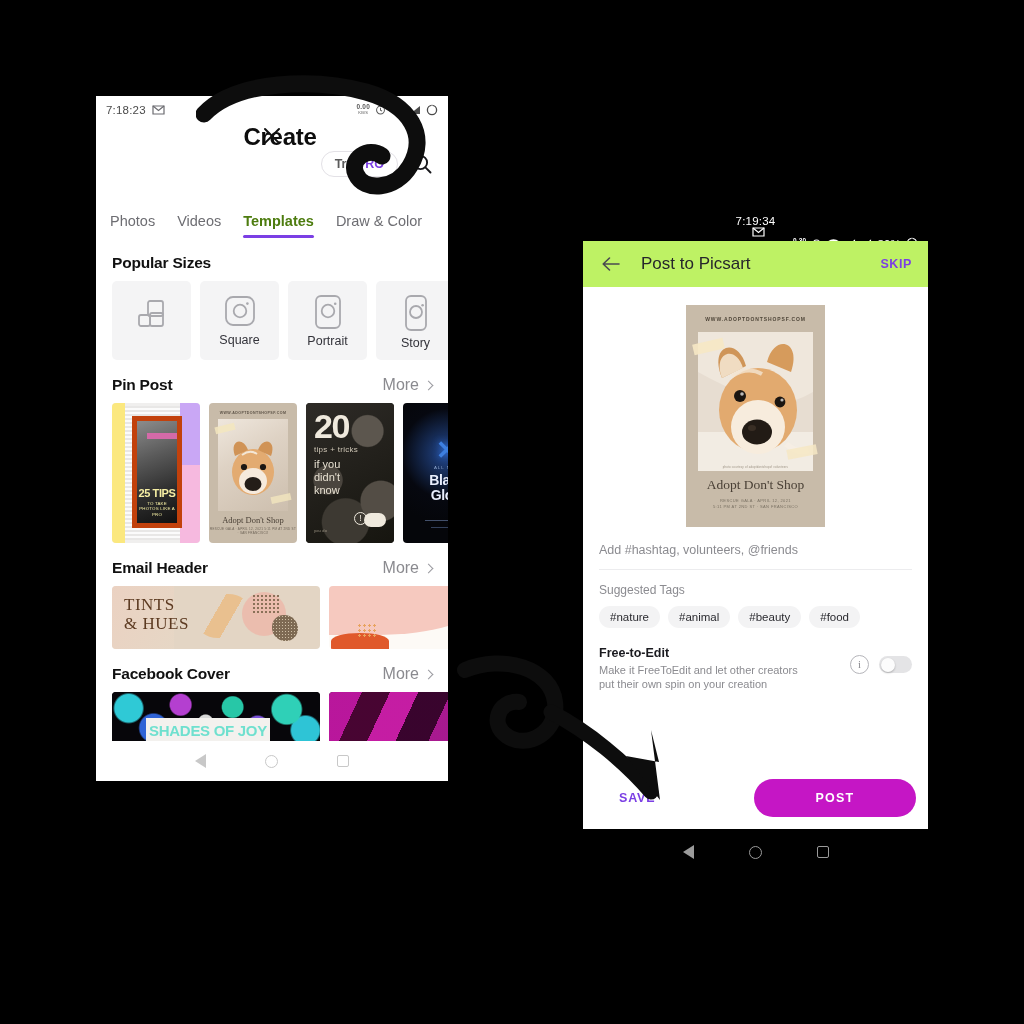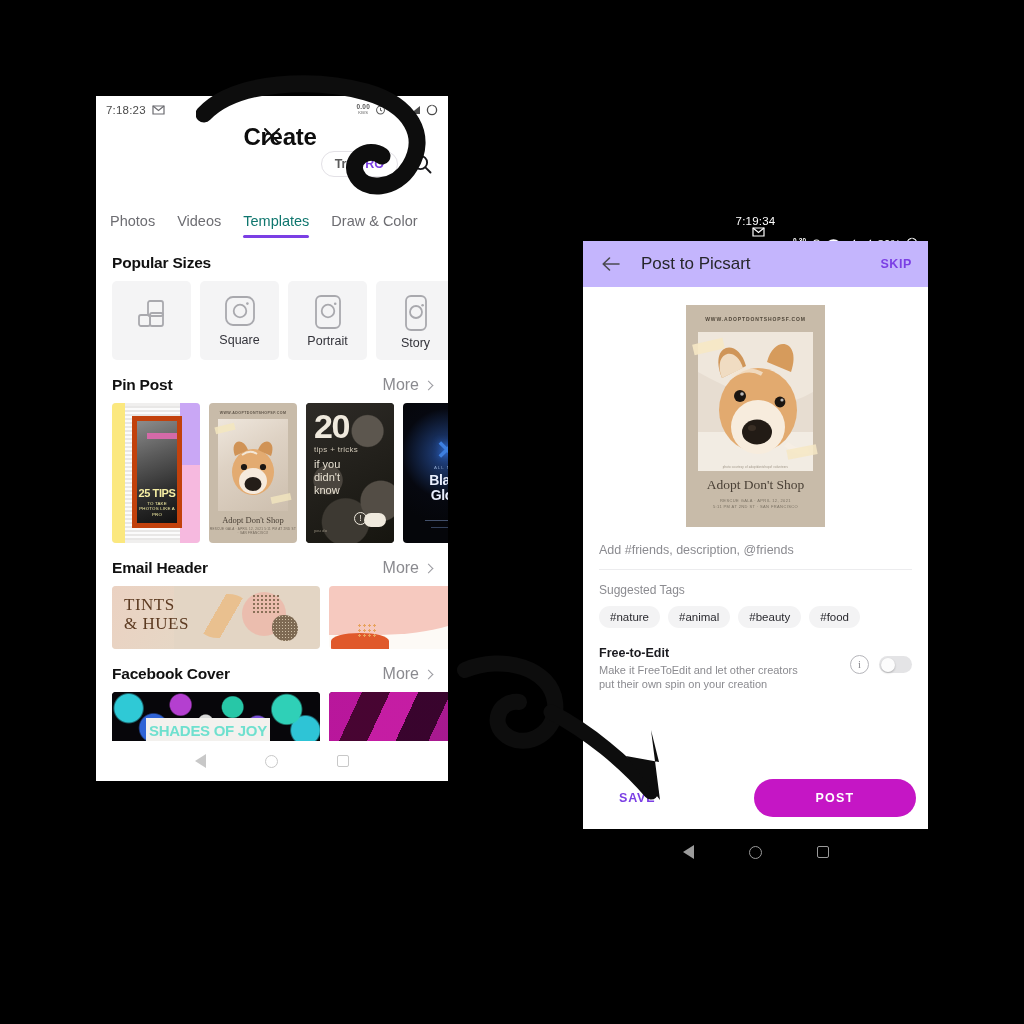--- a/index.html
+++ b/index.html
@@ -47,21 +47,21 @@
     border:1.4px solid #e3e1e6; border-radius: 18px; padding: 5px 13px;
     font-size: 12.5px; color:#5b5b5b; font-weight:600; background:#fff; white-space:nowrap;
   }
   #trypro .pro { color:#7b3fe4; font-weight:800; }
   #p1-search { width: 24px; height: 24px; }
 
   #p1-tabs {
     display:flex; gap: 22px; padding: 4px 14px 0 14px; background:#fff;margin-top:34px;
   }
   .tab { font-size: 14.5px; color:#6d6d72; padding-bottom: 9px; position:relative; white-space:nowrap;}
-  .tab.active { color:#0f766e; font-weight:400; }
+  .tab.active { color:#4d7c0f; font-weight:700; }
   .tab.active:after {
     content:""; position:absolute; left:0; right:0; bottom:0; height:2.6px; background:#7b3fe4; border-radius:2px;
   }
 
   #p1-scroll { padding: 0 0 0 0; background:#fff; }
   .sec-title { font-size: 15.5px; font-weight: 700; color:#111; letter-spacing:-.2px; }
   .sec-head { display:flex; align-items:center; padding: 16px 16px 9px 16px; }
   .more { margin-left:auto; display:flex; align-items:center; gap:6px; font-size:16px; color:#8a8a8f; }
   .chev { width:7px; height:7px; border-right:1.7px solid #9a9a9f; border-top:1.7px solid #9a9a9f; transform:rotate(45deg); }
 
@@ -173,21 +173,21 @@
   #phone2 {
     position:absolute; left:583px; top:215px; width:345px; height:660px;
     background:#000; overflow:hidden;
   }
   #p2-status { height:26px; background:#000; display:flex; align-items:center; padding:0 10px;
     font-size:11.5px; color:#fff; letter-spacing:.2px;flex-direction:column;}
   #p2-status .right { margin-left:auto; display:flex; align-items:center; gap:5px; color:#fff;}
   .stat-net-w { font-size:6.5px; line-height:6px; text-align:center; color:#fff; font-weight:bold;}
   .stat-net-w small{ font-size:4px; display:block; font-weight:normal;}
   #p2-body { position:absolute; left:0; right:0; top:26px; bottom:46px; background:#fff; }
-  #p2-appbar { height:46px; display:flex; align-items:center; padding:0 16px; background:#c4b5fd; }
+  #p2-appbar { height:46px; display:flex; align-items:center; padding:0 16px; background:#bef264; }
   #p2-back { width:24px; height:24px; }
   #p2-title { font-size:17px; color:#26262b; margin-left:18px; }
   #p2-skip { margin-left:auto; font-size:12.5px; color:#7b3fe4; font-weight:700; letter-spacing:.6px;}
 
   #poster-wrap { display:flex; justify-content:center; padding-top:18px; }
   #poster { width:139px; height:222px; background:#c8bba9; position:relative; }
   #poster .url { position:absolute; top:11px; left:0; right:0; text-align:center; font-size:5px; letter-spacing:.9px; color:#4f4639; font-weight:700;}
   #poster .ph { position:absolute; left:12px; right:12px; top:27px; height:139px; overflow:hidden;
      background:linear-gradient(150deg,#f1e9df 0%,#e0d4c6 38%,#cfc1b0 100%);}
   #poster .tape1 { position:absolute; left:7px; top:36px; width:31px; height:11px; background:rgba(246,232,196,.9); transform:rotate(-13deg); z-index:3;}
@@ -535,21 +535,21 @@
           <div class="tape1"></div>
           <div class="tape2"></div>
           <div class="credit">photo courtesy of adoptdontshopsf volunteers</div>
           <div class="cap">Adopt Don't Shop</div>
           <div class="sub" style="white-space:pre-line">RESCUE GALA · APRIL 12, 2021
 5:11 PM AT 2ND ST · SAN FRANCISCO</div>
         </div>
       </div>
 
       <div id="p2-fields">
-        <div id="desc-input">Add #friends, description, @friends</div>
+        <div id="desc-input">Add #hashtag, volunteers, @friends</div>
         <div id="sug-label">Suggested Tags</div>
         <div id="tags">
           <span class="tag">#nature</span>
           <span class="tag">#animal</span>
           <span class="tag">#beauty</span>
           <span class="tag">#food</span>
         </div>
       </div>
 
       <div id="fte">

